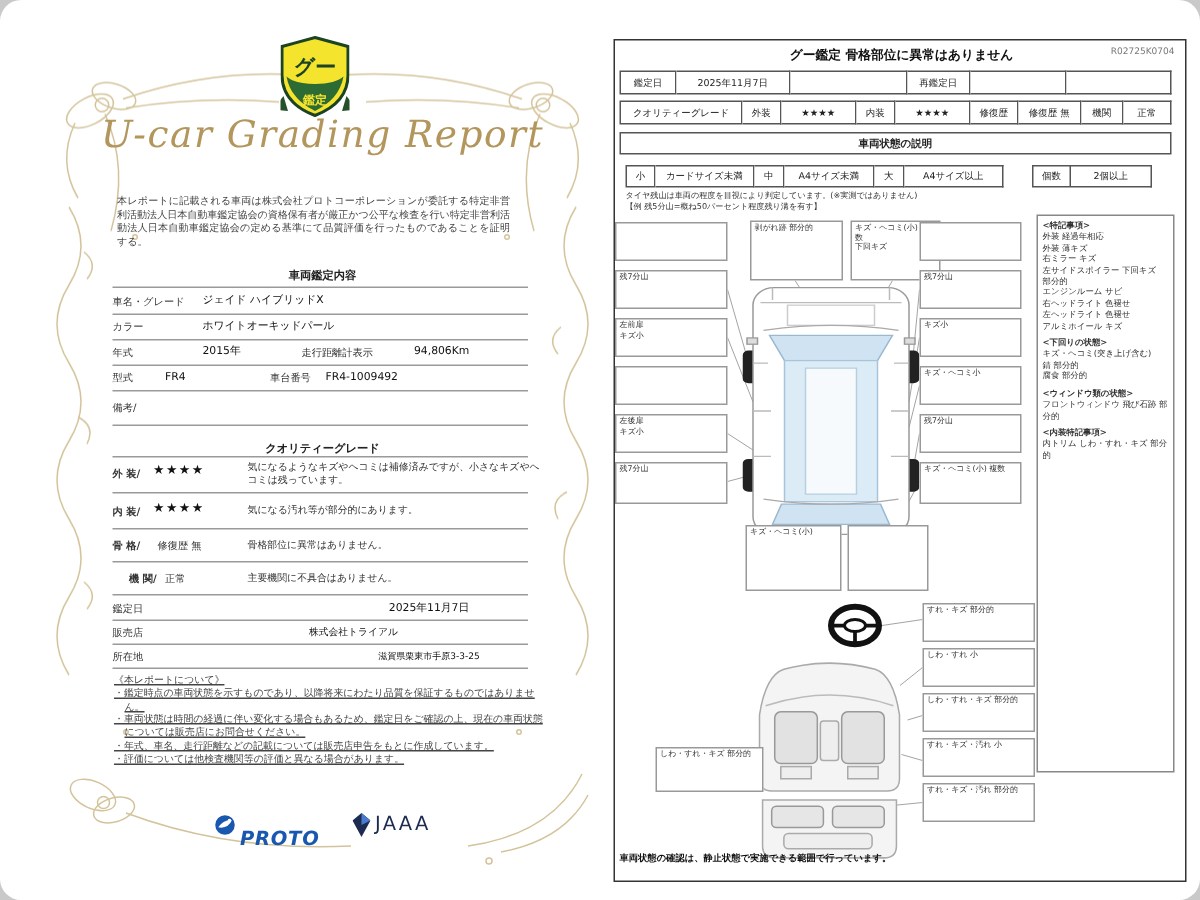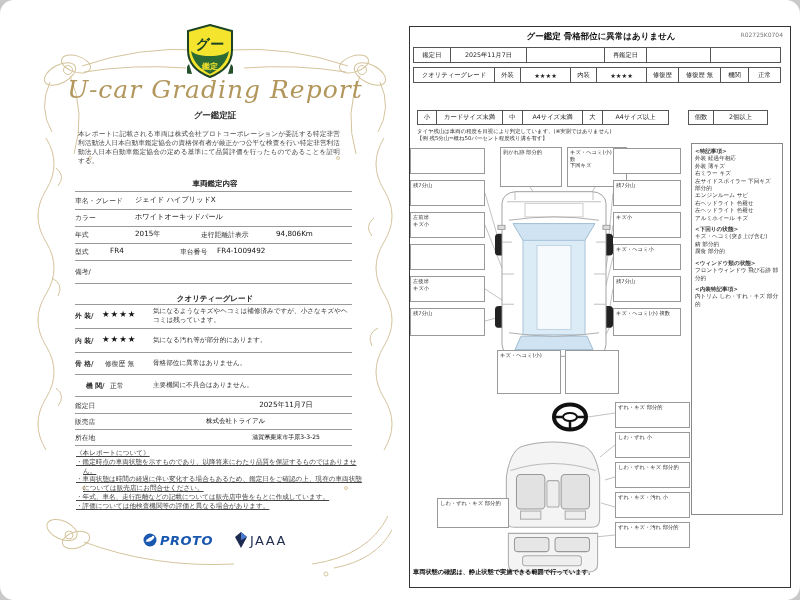--- a/index.html
+++ b/index.html
@@ -10,24 +10,24 @@
   
   .page-left{position:absolute;left:26px;top:18px;width:378px;height:566px;background:#fff;}
   .gr-title{font-family:"DejaVu Serif","Liberation Serif",serif;font-style:italic;font-size:25px;color:#b2965c;letter-spacing:1px;}
   .gr-sub{font-size:8.5px;font-weight:bold;color:#333;}
   .intro{font-size:6.7px;line-height:9px;text-align:justify;color:#444;}
   .sechead{font-size:7.5px;font-weight:bold;color:#222;}
   .rule{position:absolute;left:49px;width:277px;border-top:1px solid #9a9a9a;height:0;}
   .lb{position:absolute;font-size:6.8px;color:#333;white-space:nowrap;}
   .vl{position:absolute;font-size:7.2px;color:#111;white-space:nowrap;}
   .stars{font-size:8.5px;font-weight:bold;color:#111;letter-spacing:1px;}
-  .gdesc{position:absolute;font-size:6.6px;line-height:8.6px;color:#333;}
+  .gdesc{position:absolute;font-size:6.6px;line-height:8.6px;color:#333;margin-left:12px;}
   .about{font-size:6.6px;line-height:8.8px;color:#444;text-decoration:underline;}
   .about div{padding-left:7px;text-indent:-7px;}
-  .logo-proto{color:#1a58b0;font-weight:bold;font-style:italic;font-size:13px;letter-spacing:.5px;}
+  .logo-proto{color:#1a58b0;font-weight:bold;font-style:italic;font-size:13px;letter-spacing:.5px;margin-top:20px;}
   .logo-jaaa{color:#1d2b50;font-weight:normal;font-size:13px;letter-spacing:1.5px;}
   
   .page-right{position:absolute;left:405px;top:18px;width:392px;height:578px;background:#fff;}
   .frame{position:absolute;left:4px;top:8px;width:380px;height:560px;border:1px solid #333;}
   .sh-title{font-size:8.5px;font-weight:bold;color:#111;}
   .sh-code{font-size:6px;color:#777;}
   .cellrow{position:absolute;display:flex;}
   .cell{box-sizing:border-box;border:1px solid #555;border-left:none;height:100%;display:flex;align-items:center;justify-content:center;font-size:6.3px;color:#222;background:#fff;overflow:hidden;white-space:nowrap;}
   .cell:first-child{border-left:1px solid #555;}
   .band{position:absolute;box-sizing:border-box;border:1px solid #555;display:flex;align-items:center;justify-content:center;font-size:7px;font-weight:bold;}
@@ -79,21 +79,20 @@
     <svg class="abs" style="left:161px;top:6px" width="46" height="54" viewBox="0 0 46 54">
       <path d="M2,40 l-7,9 l10,1 z" fill="#24502a"></path>
       <path d="M44,40 l7,9 l-10,1 z" fill="#24502a"></path>
       <path d="M23,1 L45,7 V26 C45,40 36,48 23,53 C10,48 1,40 1,26 V7 Z" fill="#f5e42e" stroke="#1c4423" stroke-width="2"></path>
       <path d="M23,32 C14,32 7,30 4,27 C6,38 13,45 23,50 C33,45 40,38 42,27 C39,30 32,32 23,32 Z" fill="#2c6b33"></path>
       <text x="23" y="25" font-size="14" font-weight="bold" fill="#1c4423" text-anchor="middle">グー</text>
       <text x="23" y="45" font-size="8" font-weight="bold" fill="#f5e42e" text-anchor="middle">鑑定</text>
     </svg>
 
     <div class="abs ctr gr-title" style="top:57px">U-car Grading Report</div>
-    <div class="abs ctr gr-sub" style="top:92px">グー鑑定証</div>
     <div class="abs intro" style="left:52px;top:112px;width:262px">本レポートに記載される車両は株式会社プロトコーポレーションが委託する特定非営利活動法人日本自動車鑑定協会の資格保有者が厳正かつ公平な検査を行い特定非営利活動法人日本自動車鑑定協会の定める基準にて品質評価を行ったものであることを証明する。</div>
     <div class="abs ctr sechead" style="top:161px">車両鑑定内容</div>
 
     <div class="rule" style="top:173px"></div>
       <div class="rule" style="top:191px"></div>
     <div class="rule" style="top:208px"></div>
       <div class="rule" style="top:225px"></div>
     <div class="rule" style="top:242px"></div>
       <div class="rule" style="top:265px"></div>
 
@@ -192,20 +191,21 @@
       <div class="cell" style="width:26px">外装</div>
       <div class="cell" style="width:50px">★★★★</div>
       <div class="cell" style="width:26px">内装</div>
       <div class="cell" style="width:50px">★★★★</div>
       <div class="cell" style="width:32px">修復歴</div>
       <div class="cell" style="width:42px">修復歴 無</div>
       <div class="cell" style="width:28px">機関</div>
       <div class="cell" style="width:32px">正常</div>
     </div>
 
+    <div class="band" style="left:8px;top:70px;width:368px;height:15px">車両状態の説明</div>
 
     <div class="cellrow" style="left:12px;top:92px;height:15px">
       <div class="cell" style="width:20px">小</div>
       <div class="cell" style="width:66px">カードサイズ未満</div>
       <div class="cell" style="width:20px">中</div>
       <div class="cell" style="width:60px">A4サイズ未満</div>
       <div class="cell" style="width:20px">大</div>
       <div class="cell" style="width:66px">A4サイズ以上</div>
     </div>
     <div class="cellrow" style="left:283px;top:92px;height:15px">

